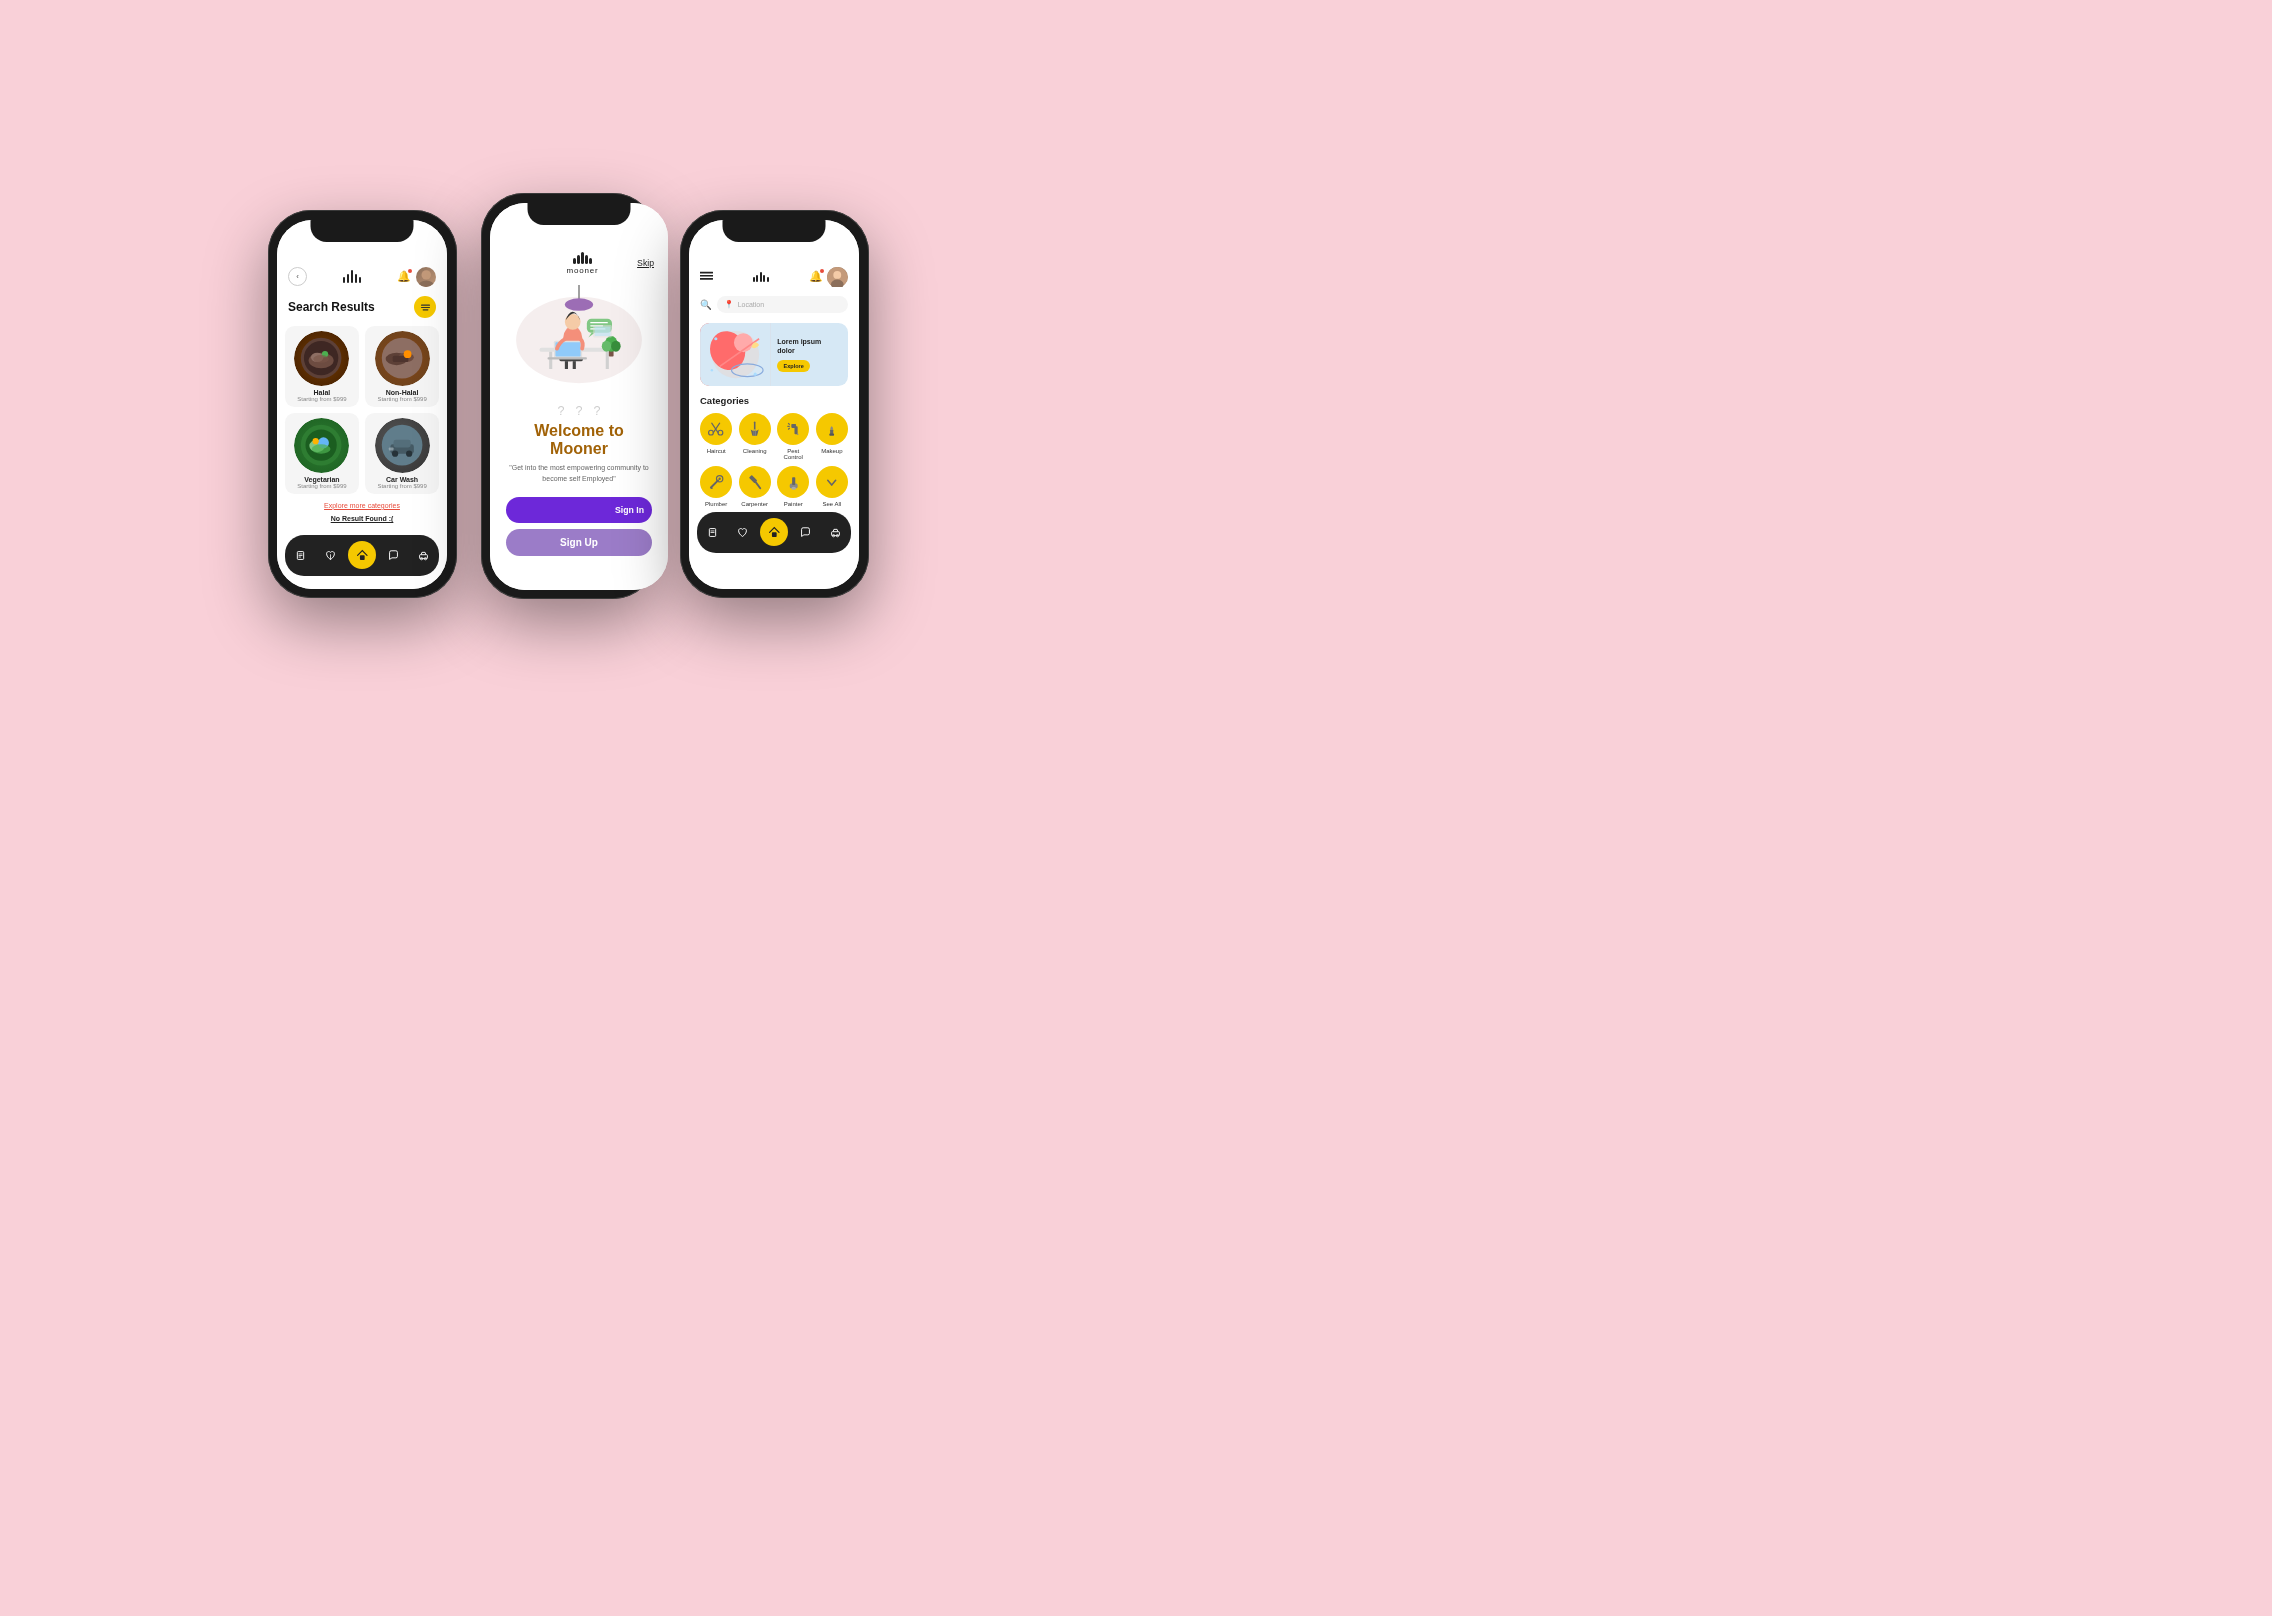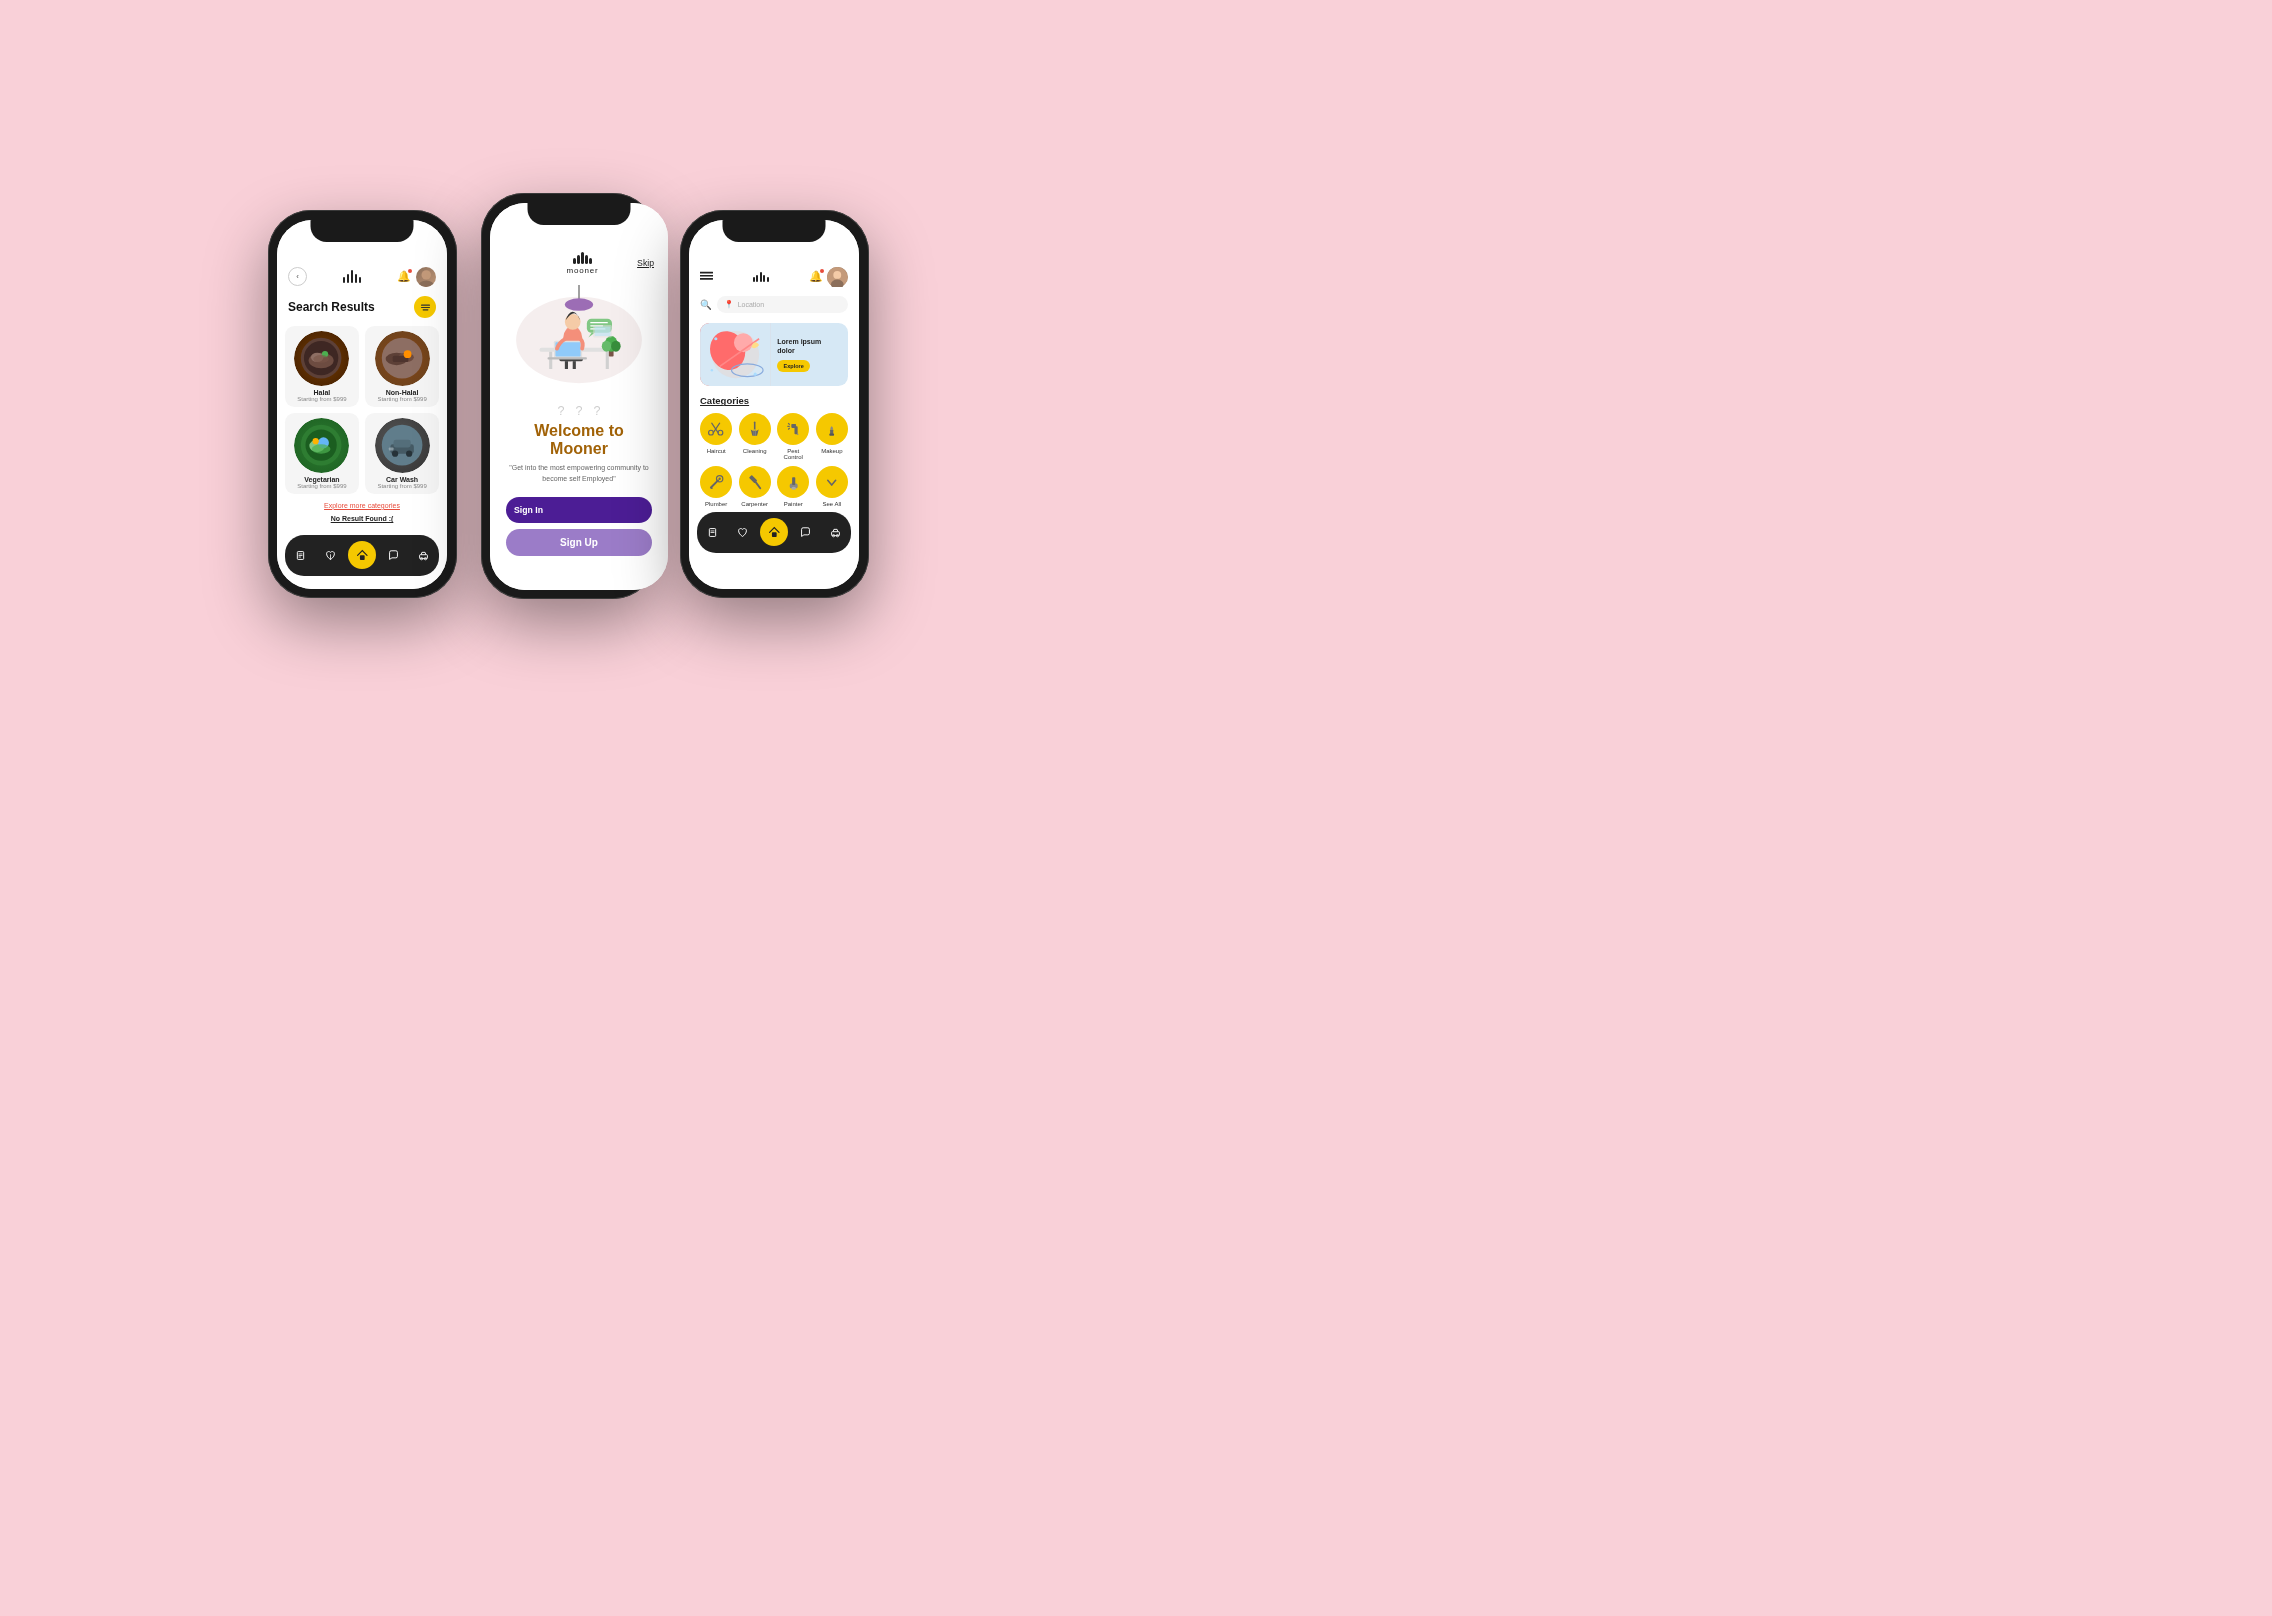--- a/index.html
+++ b/index.html
@@ -204,22 +204,22 @@
     .p2-welcome-title { 
       font-size: 16px; font-weight: 700; color: #a16207; 
       text-align: center; padding: 0 16px 4.7px;
     }
     .p2-welcome-subtitle {
       font-size: 7px; color: #666; text-align: center; 
       padding: 0 19px 12.6px; line-height: 1.5;
     }
     .p2-signin-btn {
       margin: 0 16px 6.3px;
-      background: #4c1d95; border-radius: 16px;
-      padding: 8px; text-align: left;
+      background: #6d28d9; border-radius: 16px;
+      padding: 8px; text-align: right;
       font-size: 8.7px; font-weight: 600; color: #fff; cursor: pointer;
     }
     .p2-signup-btn {
       margin: 0 16px 12.6px;
       background: #9b7cc8; border-radius: 16px;
       padding: 8px; text-align: center;
       font-size: 10px; font-weight: 600; color: #fff; cursor: pointer;
     }
 
     
@@ -263,21 +263,21 @@
       position: relative; overflow: hidden;
       flex-shrink: 0;
     }
     .p3-banner-text { padding: 6.3px 8px 6.3px 6.3px; flex: 1; }
     .p3-banner-title { font-size: 7px; font-weight: 700; color: #222; line-height: 1.3; }
     .p3-explore-btn {
       background: #f5c800; border-radius: 8px;
       padding: 3.2px 6.3px; font-size: 5.5px; font-weight: 600;
       color: #222; margin-top: 4.7px; display: inline-block; cursor: pointer;
     }
-    .p3-section-title { font-size: 9.5px; font-weight: 700; color: #222; padding: 3.2px 11px 6.3px; text-decoration: underline; }
+    .p3-section-title { font-size: 9.5px; font-weight: 700; color: #222; padding: 3.2px 11px 6.3px; }
     .p3-categories {
       display: grid; grid-template-columns: repeat(4, 1fr);
       gap: 6.3px; padding: 0 11px;
     }
     .p3-cat-item {
       display: flex; flex-direction: column; align-items: center; gap: 3.2px;
       cursor: pointer;
     }
     .p3-cat-circle {
       width: 32px; height: 32px; border-radius: 50%;

